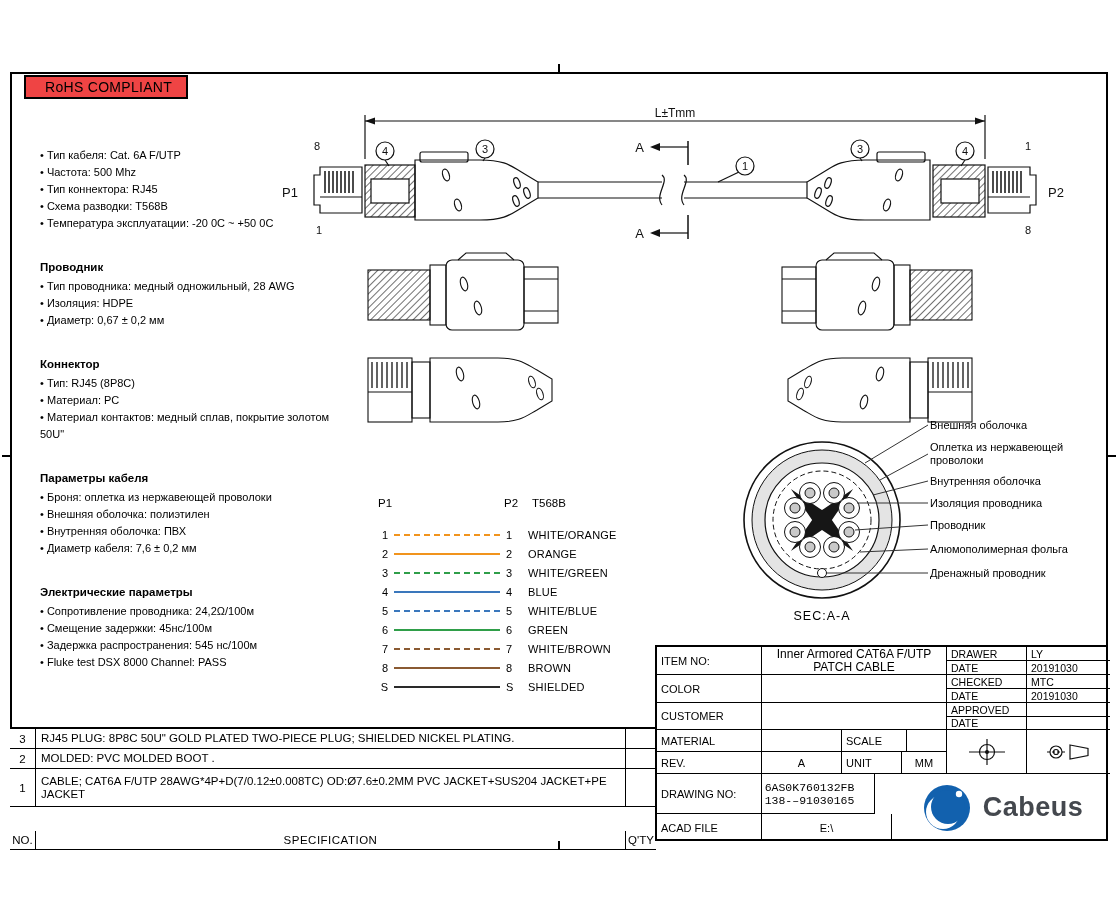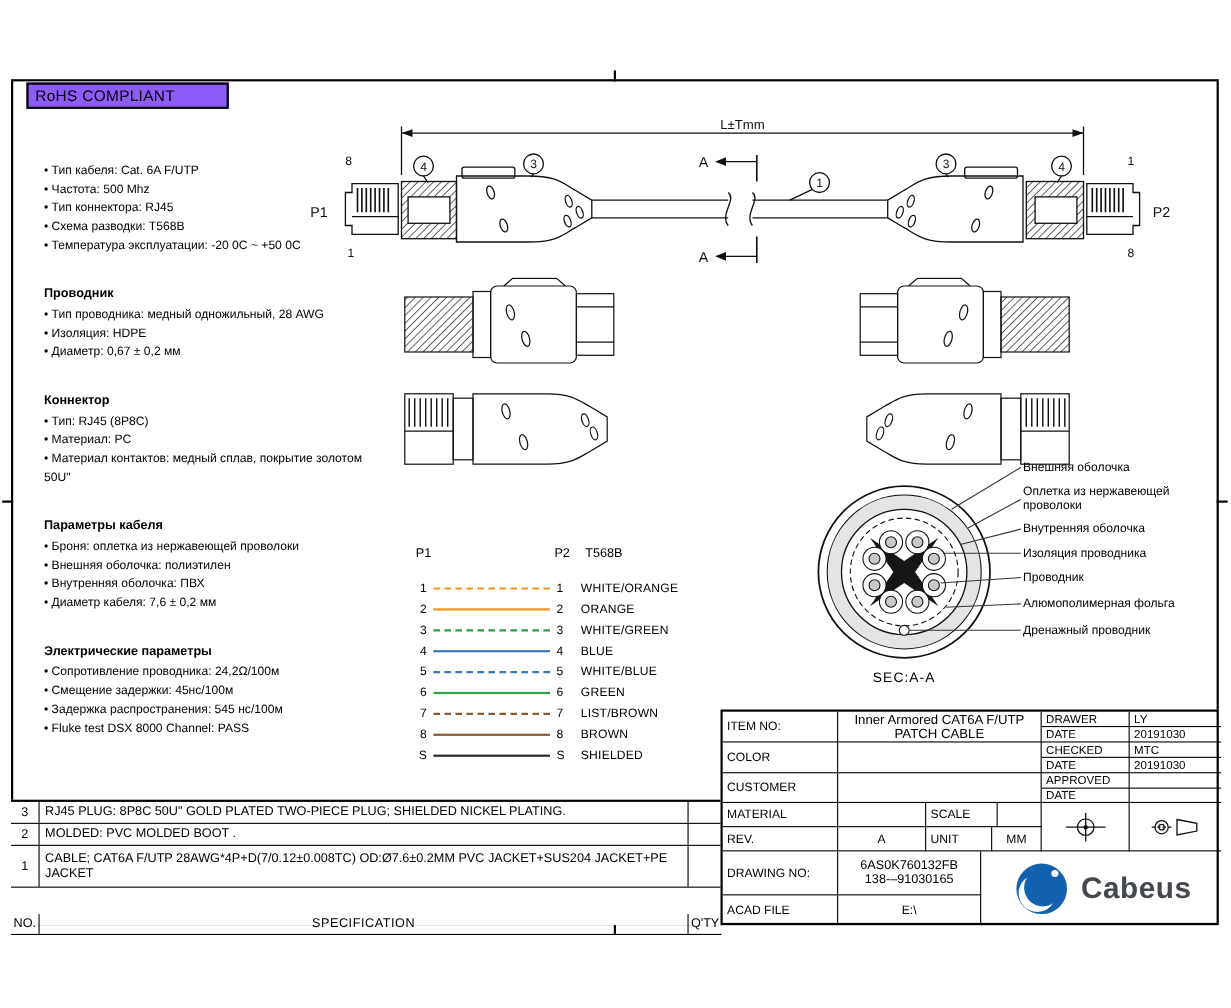--- a/index.html
+++ b/index.html
@@ -3,22 +3,22 @@
 <meta charset="utf-8">
 <style>
   * { margin:0; padding:0; box-sizing:border-box; }
   html,body { background:#ffffff; }
   body { font-family:"Liberation Sans", sans-serif; color:#000; }
   .page { position:relative; width:1119px; height:916px; background:#fff; overflow:hidden; }
 
   .frame { position:absolute; left:10px; top:72px; width:1098px; height:769px; border:2px solid #000; }
   .tick { position:absolute; background:#000; }
 
-  .rohs { position:absolute; left:24px; top:75px; width:184px; height:24px; border:2px solid #000;
-          background:#8b5cf6; display:flex; align-items:center; padding-left:6px; font-size:14px; letter-spacing:0.3px; }
+  .rohs { position:absolute; left:24px; top:75px; width:164px; height:24px; border:2px solid #000;
+          background:#ef4444; display:flex; align-items:center; padding-left:19px; font-size:14px; letter-spacing:0.3px; }
 
   
   .specs { position:absolute; left:40px; top:147px; width:305px; font-size:11px; }
   .spec-section { margin-bottom:27px; }
   .spec-title { font-weight:bold; font-size:11.5px; line-height:16px; margin-bottom:3px; }
   .spec-item { line-height:17px; }
   .spec-item::before { content:"• "; }
 
   
   svg { position:absolute; }
@@ -326,21 +326,21 @@
     <div class="wire-row">
       <span class="pin-l">6</span>
       <span class="wire" style="--c: #2f9e49;"></span>
       <span class="pin-r">6</span>
       <span class="wire-label">GREEN</span>
     </div>
     <div class="wire-row">
       <span class="pin-l">7</span>
       <span class="wire dashed" style="--c: #8a5a32;"></span>
       <span class="pin-r">7</span>
-      <span class="wire-label">LIST/BROWN</span>
+      <span class="wire-label">WHITE/BROWN</span>
     </div>
     <div class="wire-row">
       <span class="pin-l">8</span>
       <span class="wire" style="--c: #8a5a32;"></span>
       <span class="pin-r">8</span>
       <span class="wire-label">BROWN</span>
     </div>
     <div class="wire-row">
       <span class="pin-l">S</span>
       <span class="wire" style="--c: #2a2a2a;"></span>
@@ -517,21 +517,21 @@
       <svg width="46" height="28" viewBox="0 0 46 28">
         <g stroke="#111" fill="none" stroke-width="1.2">
           <circle cx="10" cy="14" r="6"></circle>
           <circle cx="10" cy="14" r="2.5"></circle>
           <line x1="1" y1="14" x2="19" y2="14" stroke-dasharray="3 2"></line>
           <path d="M24,7 L42,10.5 V17.5 L24,21 Z"></path>
         </g>
       </svg>
     </div>
 
-    <div class="cell bR bB col center" style="left:105px; top:127px; width:130px; height:40px; font-size:11.5px;">
+    <div class="cell bR bB col center" style="left:88px; top:127px; width:130px; height:40px; font-size:11.5px;font-family:Liberation Mono, monospace;">
       <div>6AS0K760132FB</div>
       <div>138-–91030165</div>
     </div>
     <div class="cell bR bB" style="left:0; top:127px; width:105px; height:40px;">
         <span>DRAWING NO:</span>
       </div>
     <div class="cell bR" style="left:0; top:167px; width:105px; height:27px;">
         <span>ACAD FILE</span>
       </div>
     <div class="cell bR center" style="left:105px; top:167px; width:130px; height:27px;">

